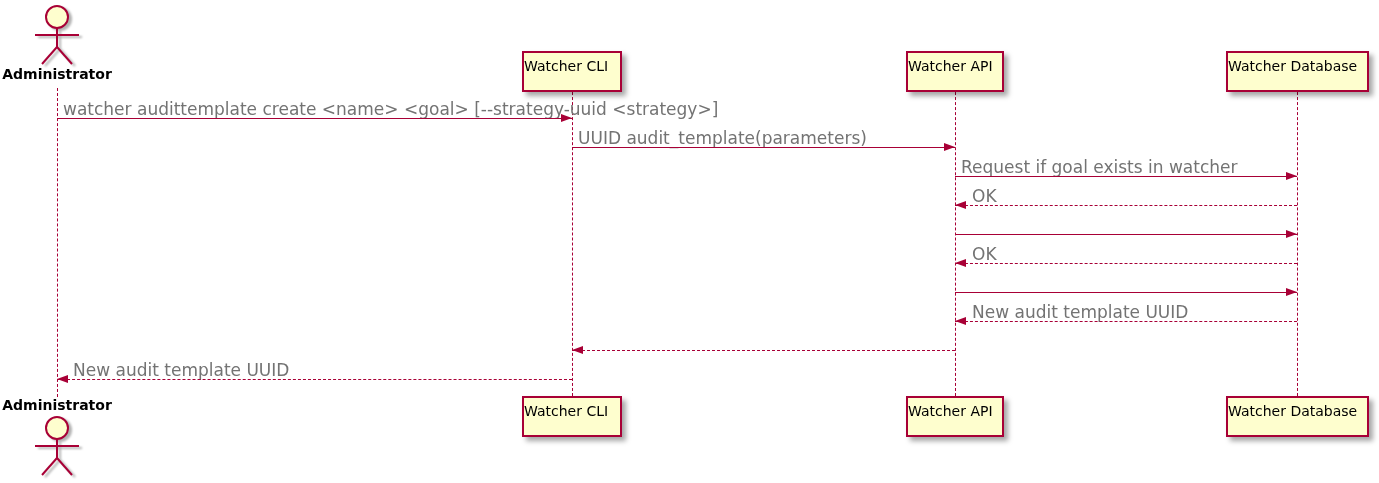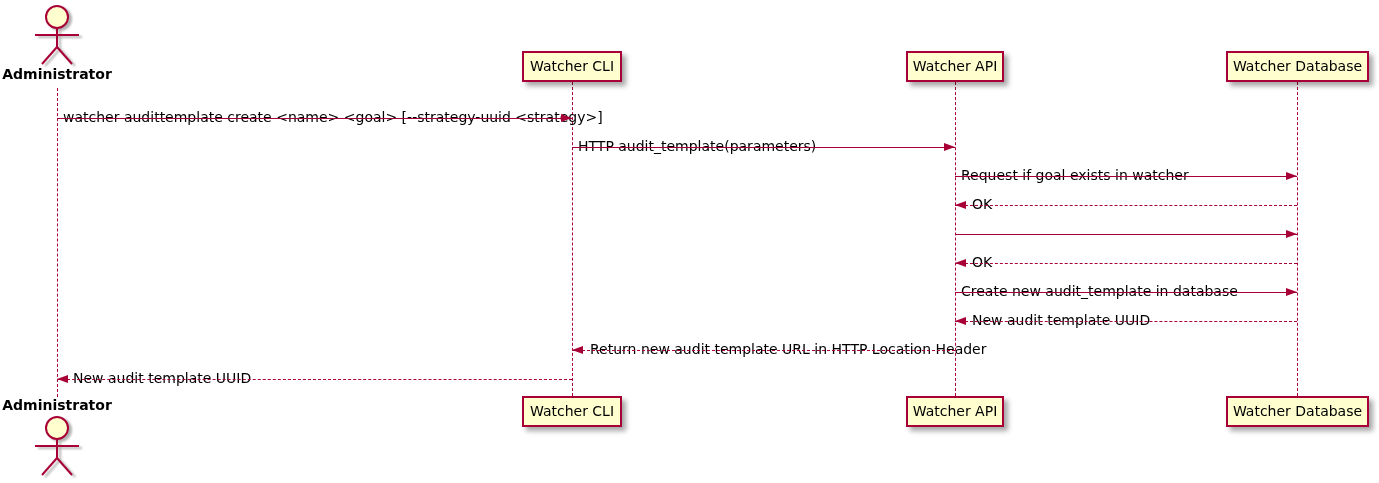--- a/index.html
+++ b/index.html
@@ -3,31 +3,31 @@
 <meta charset="utf-8">
 <style>
   html,body { margin:0; padding:0; background:#ffffff; }
   .canvas {
     position:relative; width:1379px; height:483px; background:#ffffff;
     font-family:"DejaVu Sans","Liberation Sans",sans-serif; color:#000;
     overflow:hidden;
   }
   
   .pbox {
-    position:absolute; box-sizing:border-box; height:31px;
+    position:absolute; box-sizing:border-box; height:41px;
     background:#FEFECE; border:2px solid #A80036;
     box-shadow:4px 4px 5px rgba(0,0,0,0.35);
-    font-size:14px; line-height:26px; text-align:center; white-space:nowrap;
+    font-size:14px; line-height:26px; white-space:nowrap;
   }
   
   .lifeline { position:absolute; width:0; border-left:1px dashed #A80036; }
   
   .msg-label {
-    position:absolute; font-size:14px; line-height:17px; height:17px;
-    white-space:nowrap; color:#000000;margin-top:8px;
+    position:absolute; font-size:17px; line-height:17px; height:17px;
+    white-space:nowrap; color:#737373;
   }
   
   .arrow { position:absolute; height:1px; }
   .shaft { position:absolute; left:0; right:0; top:0; height:0;
            border-top-width:1px; border-top-color:#A80036; }
   .arrow.solid  .shaft { border-top-style:solid; }
   .arrow.dashed .shaft { border-top-style:dashed; }
   .head { position:absolute; width:0; height:0; top:-4px;
           border-top:4px solid transparent; border-bottom:4px solid transparent; }
   .head-right { right:0; border-left:11px solid #A80036; }
@@ -59,27 +59,25 @@
       <line x1="26" y1="43" x2="41" y2="60"></line>
     </g>
   </svg>
   <div class="actor-label" style="top:66px;">Administrator</div>
 
   <div class="pbox" style="left:522px;  top:51px; width:100px;">Watcher CLI</div>
   <div class="pbox" style="left:906px;  top:51px; width:98px;">Watcher API</div>
   <div class="pbox" style="left:1226px; top:51px; width:143px;">Watcher Database</div>
 
   <div class="msg-label" style="left:63px;  top:101px;">watcher audittemplate create &lt;name&gt; &lt;goal&gt; [--strategy-uuid &lt;strategy&gt;]</div>
-  <div class="msg-label" style="left:578px; top:130px;">HTTP audit_template(parameters)</div>
+  <div class="msg-label" style="left:578px; top:130px;">UUID audit_template(parameters)</div>
   <div class="msg-label" style="left:961px; top:159px;">Request if goal exists in watcher</div>
   <div class="msg-label" style="left:972px; top:188px;">OK</div>
   <div class="msg-label" style="left:972px; top:246px;">OK</div>
-  <div class="msg-label" style="left:961px; top:275px;">Create new audit_template in database</div>
   <div class="msg-label" style="left:972px; top:304px;">New audit template UUID</div>
-  <div class="msg-label" style="left:590px; top:333px;">Return new audit template URL in HTTP Location Header</div>
   <div class="msg-label" style="left:73px;  top:362px;">New audit template UUID</div>
 
   <div class="arrow solid" style="left:57px;  top:118px; width:515px;">
       <div class="shaft"></div>
       <div class="head head-right"></div>
     </div>
   <div class="arrow solid" style="left:572px; top:147px; width:383px;">
       <div class="shaft"></div>
       <div class="head head-right"></div>
     </div>

